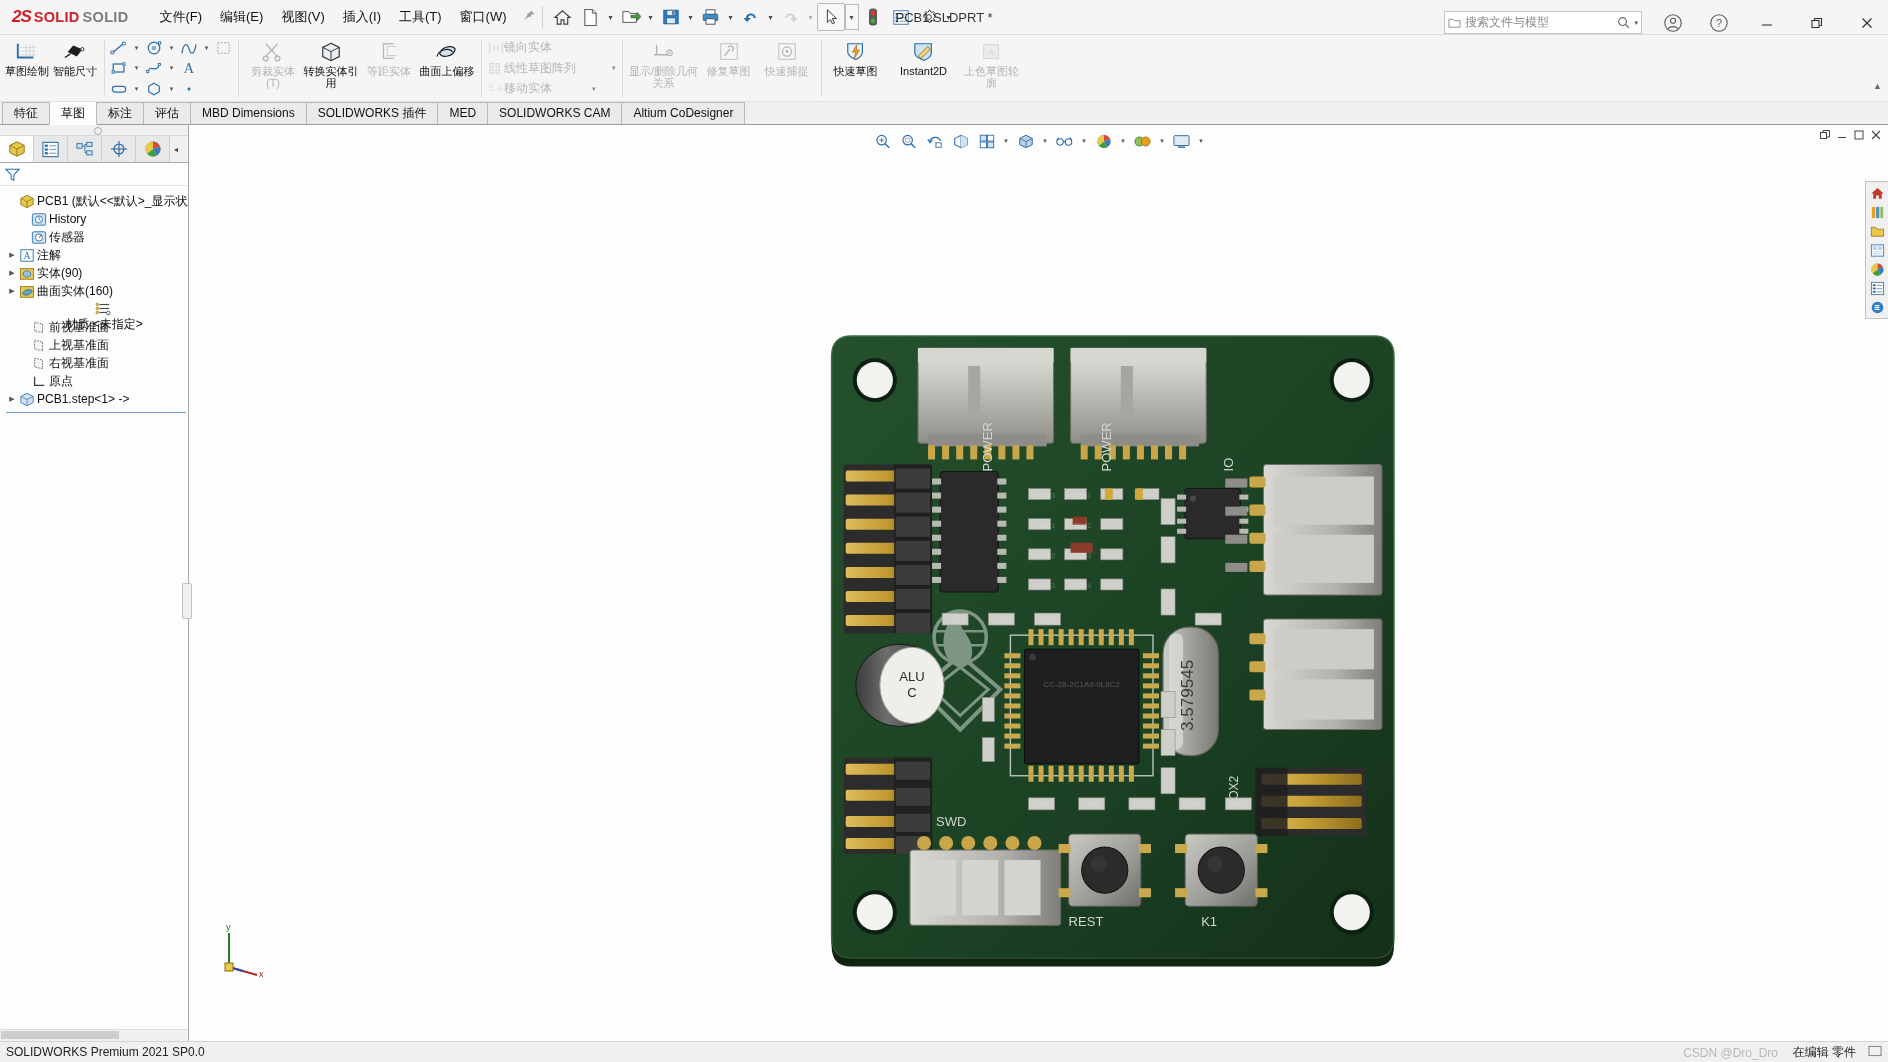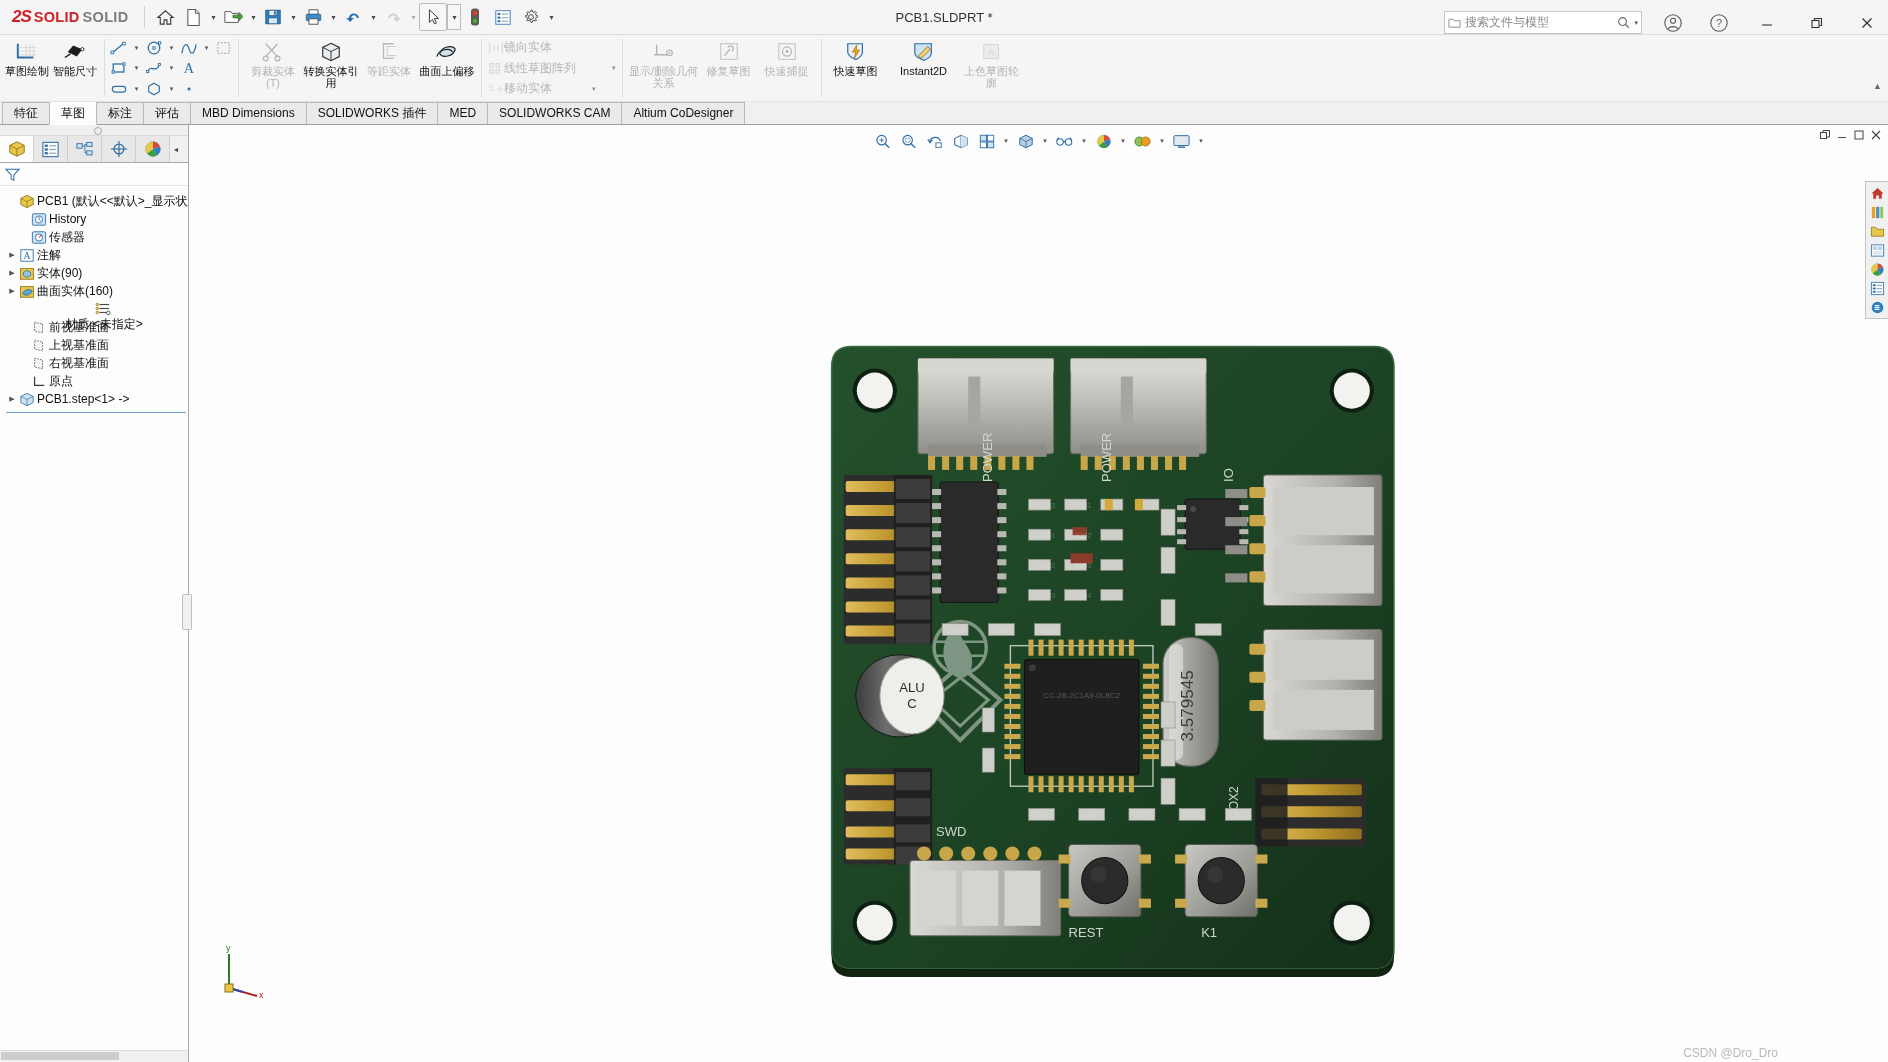--- a/index.html
+++ b/index.html
@@ -109,20 +109,33 @@
 
 <div class="app">
 
   <div class="titlebar">
     <div class="logo">
       <span class="ds">2S</span>
       <span class="sw1">SOLID</span>
       <span class="sw2">SOLID</span>
     </div>
 
+    <div class="menubar">
+      <div class="menu-item">文件(F)</div>
+      <div class="menu-item">编辑(E)</div>
+      <div class="menu-item">视图(V)</div>
+      <div class="menu-item">插入(I)</div>
+      <div class="menu-item">工具(T)</div>
+      <div class="menu-item">窗口(W)</div>
+      <div class="pin-icon">
+        <svg width="14" height="14" viewBox="0 0 14 14">
+            <path d="M9 1.5 L12.5 5 L9.5 5.5 L8 8.5 L5.5 6 L2 11 L7 7.5 L5 5 L8 3.5 Z" fill="#9a9a9a"></path>
+          </svg>
+      </div>
+    </div>
 
     <div class="tb-sep"></div>
 
     <div style="display:flex;align-items:center;">
       <div class="tbtn">
         <svg width="19" height="19" viewBox="0 0 20 20">
             <path d="M10 3 L18 10 L15.5 10 L15.5 17 L11.5 17 L11.5 12.5 L8.5 12.5 L8.5 17 L4.5 17 L4.5 10 L2 10 Z" fill="none" stroke="#3b3b3b" stroke-width="1.2"></path>
           </svg>
       </div>
       <div class="tbtn">
@@ -1271,15 +1284,26 @@
                 <circle cx="8" cy="8" r="6.2" fill="#2b7fc4"></circle>
                 <path d="M5 6 h5 M5 8 h5 M5 10 h5" stroke="#fff" stroke-width="1.1"></path>
               </svg>
             </div>
         </div>
       </div>
     </div>
   </div>
 
 
+  <div class="statusbar">
+    <span>SOLIDWORKS Premium 2021 SP0.0</span>
+    <div class="status-right">
+      <span>在编辑 零件</span>
+      <span>
+        <svg width="14" height="12" viewBox="0 0 15 13">
+            <rect x="1" y="1.5" width="13" height="10" fill="none" stroke="#7a7a7a" stroke-width="1"></rect>
+          </svg>
+      </span>
+    </div>
+  </div>
 
   <div class="watermark">CSDN @Dro_Dro</div>
 </div>
 
 </body></html>

